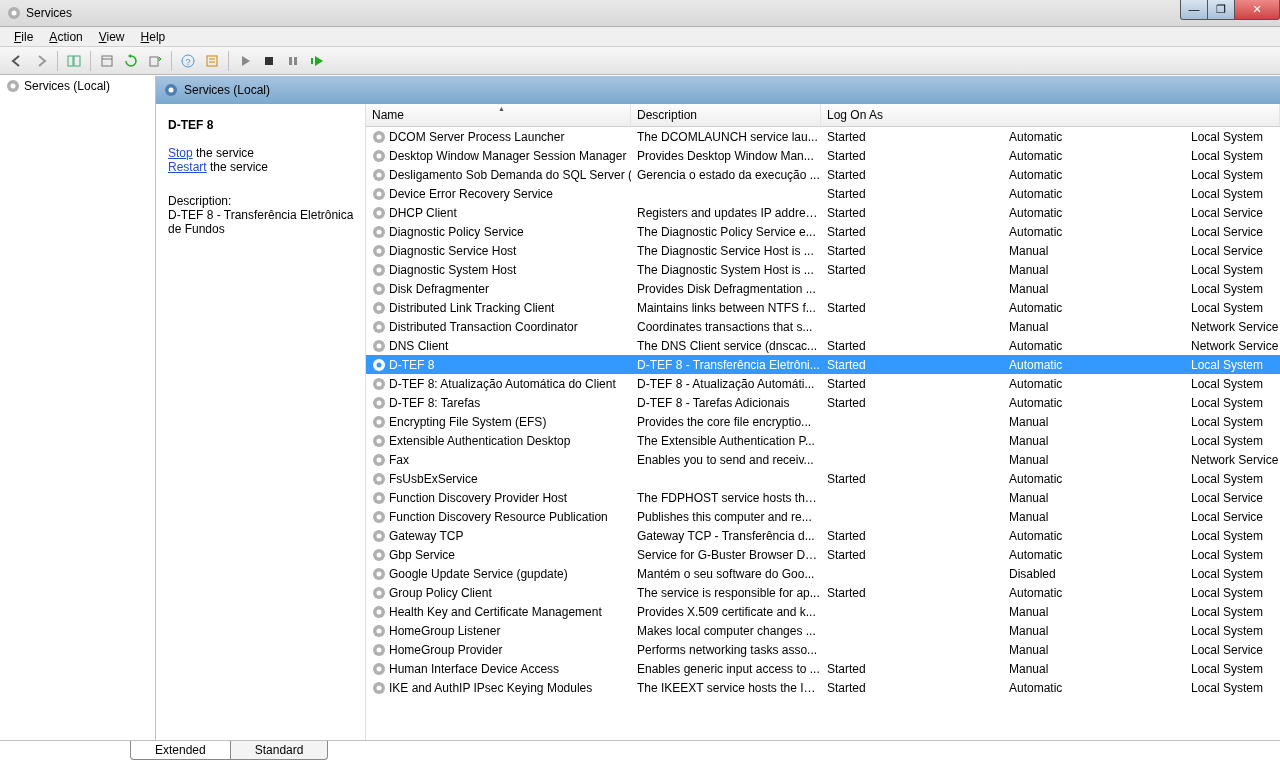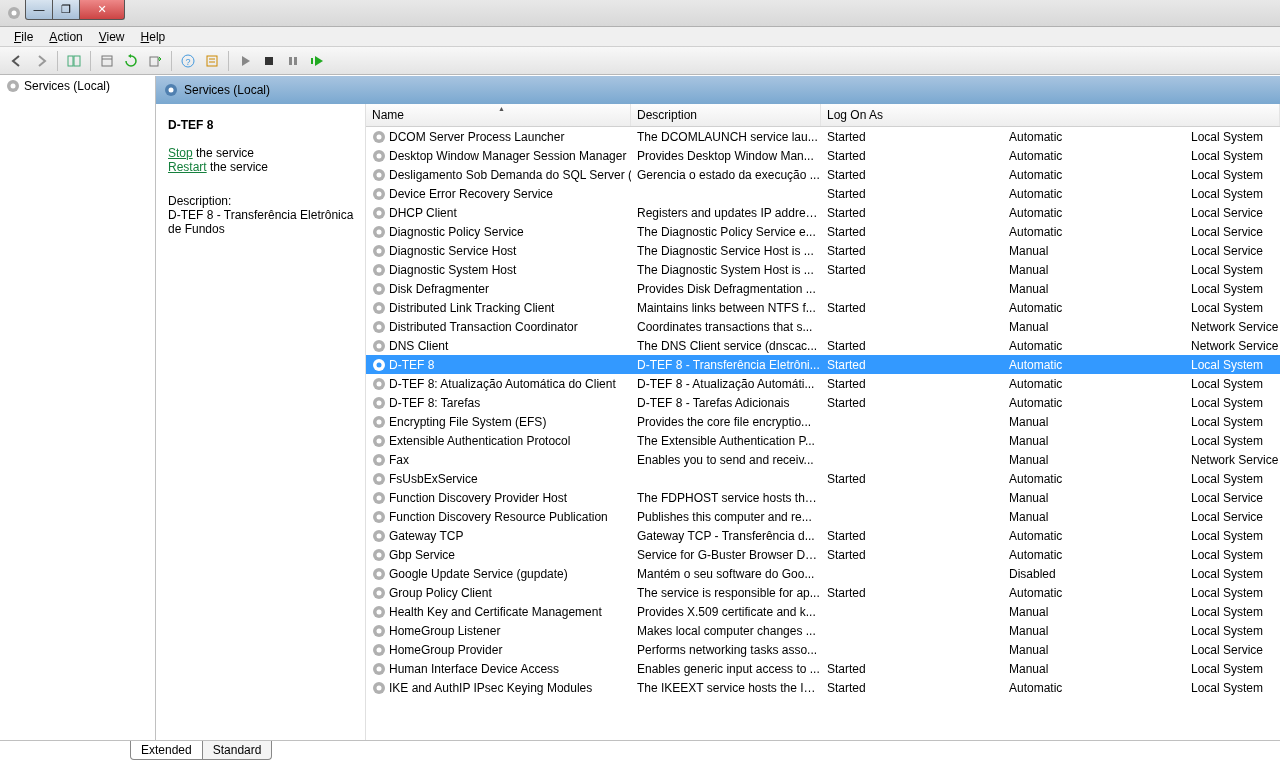--- a/index.html
+++ b/index.html
@@ -29,21 +29,21 @@
 .main-area { display: flex; height: 665px; border-top: 1px solid #fff; }
 .left-pane { width: 156px; background: #fff; border-right: 1px solid #c0c0c0; }
 .tree-item { display: flex; align-items: center; padding: 3px 6px; gap: 4px; }
 .tree-item.sel { }
 
 .right-pane { flex: 1; display: flex; flex-direction: column; }
 .right-header { height: 28px; background: linear-gradient(#a8c4e0, #7aa8d0); display: flex; align-items: center; padding-left: 8px; gap: 6px; color: #000; }
 .detail-row { display: flex; flex: 1; overflow: hidden; }
 .detail-left { width: 210px; padding: 14px 10px 10px 12px; font-size: 12px; border-right: 1px solid #e0e0e0; background: #fff; }
 .detail-left .sel-name { font-weight: bold; margin-bottom: 14px; }
-.detail-left a { color: #15803d; text-decoration: underline; cursor: pointer; }
+.detail-left a { color: #1d4ed8; text-decoration: underline; cursor: pointer; }
 .detail-left .desc-hdr { margin-top: 20px; }
 .detail-left .desc-txt { }
 
 .list-container { flex: 1; display: flex; flex-direction: column; overflow: hidden; position: relative; }
 .list-header { display: flex; background: linear-gradient(#fdfdfd, #eee); border-bottom: 1px solid #d0d0d0; height: 23px; align-items: center; font-size: 12px; }
 .col { padding-left: 6px; border-right: 1px solid #e4e4e4; height: 100%; display: flex; align-items: center; overflow: hidden; white-space: nowrap; position: relative; }
 .col-name { width: 265px; }
 .col-desc { width: 190px; }
 .col-status { width: 182px; }
 .col-startup { width: 182px; }
@@ -56,21 +56,21 @@
 .row .cell { padding-left: 6px; overflow: hidden; text-overflow: ellipsis; }
 .cell-name { width: 265px; display: flex; align-items: flex-start; gap: 3px; }
 .cell-desc { width: 190px; overflow: hidden; text-overflow: ellipsis; }
 .cell-status { width: 182px; }
 .cell-startup { width: 182px; }
 .cell-logon { flex: 1; }
 .svc-icon { width: 14px; height: 14px; flex-shrink: 0; }
 
 
 .tab-strip { height: 22px; background: #fff; border-top: 1px solid #c0c0c0; display: flex; align-items: flex-start; padding-left: 130px; }
-.tab { padding: 2px 10px; border: 1px solid #888; border-top: none; background: #f4f4f4; font-size: 12px; position: relative; }
+.tab { padding: 2px 24px; border: 1px solid #888; border-top: none; background: #f4f4f4; font-size: 12px; position: relative; }
 .tab:first-child { border-radius: 0 0 0 4px; }
 .tab:last-child { border-radius: 0 0 4px 0; margin-left: -1px; }
 .tab.active { background: #fff; }
 
 
 .gear { width: 14px; height: 14px; }
 .gear circle.outer { fill: #b0b0b0; }
 .gear circle.inner { fill: #fff; }
 .gear-sel circle.outer { fill: #fff; }
 .gear-sel circle.inner { fill: #3399ff; }
@@ -83,20 +83,21 @@
 </head>
 <body>
 
 <div class="titlebar">
   <span class="app-icon">
     <svg class="gear" viewBox="0 0 14 14">
         <circle class="outer" cx="7" cy="7" r="6"></circle>
         <circle class="inner" cx="7" cy="7" r="2.5"></circle>
       </svg>
   </span>
+  <span class="title">Services</span>
   <div class="win-controls">
     <div class="win-btn win-min">—</div>
     <div class="win-btn win-max">❐</div>
     <div class="win-btn win-close">✕</div>
   </div>
 </div>
 
 <div class="menubar">
   <div class="menu-item"><span class="ul">F</span>ile</div>
   <div class="menu-item"><span class="ul">A</span>ction</div>
@@ -426,21 +427,21 @@
               <div class="cell cell-status"></div>
               <div class="cell cell-startup">Manual</div>
               <div class="cell cell-logon">Local System</div>
             </div>
             <div class="row">
               <div class="cell cell-name">
                 <svg class="gear svc-icon" viewBox="0 0 14 14">
                   <circle class="outer" cx="7" cy="7" r="6"></circle>
                   <circle class="inner" cx="7" cy="7" r="2.5"></circle>
                 </svg>
-                <span>Extensible Authentication Protocol</span>
+                <span>Extensible Authentication Desktop</span>
               </div>
               <div class="cell cell-desc">The Extensible Authentication P...</div>
               <div class="cell cell-status"></div>
               <div class="cell cell-startup">Manual</div>
               <div class="cell cell-logon">Local System</div>
             </div>
             <div class="row">
               <div class="cell cell-name">
                 <svg class="gear svc-icon" viewBox="0 0 14 14">
                   <circle class="outer" cx="7" cy="7" r="6"></circle>

